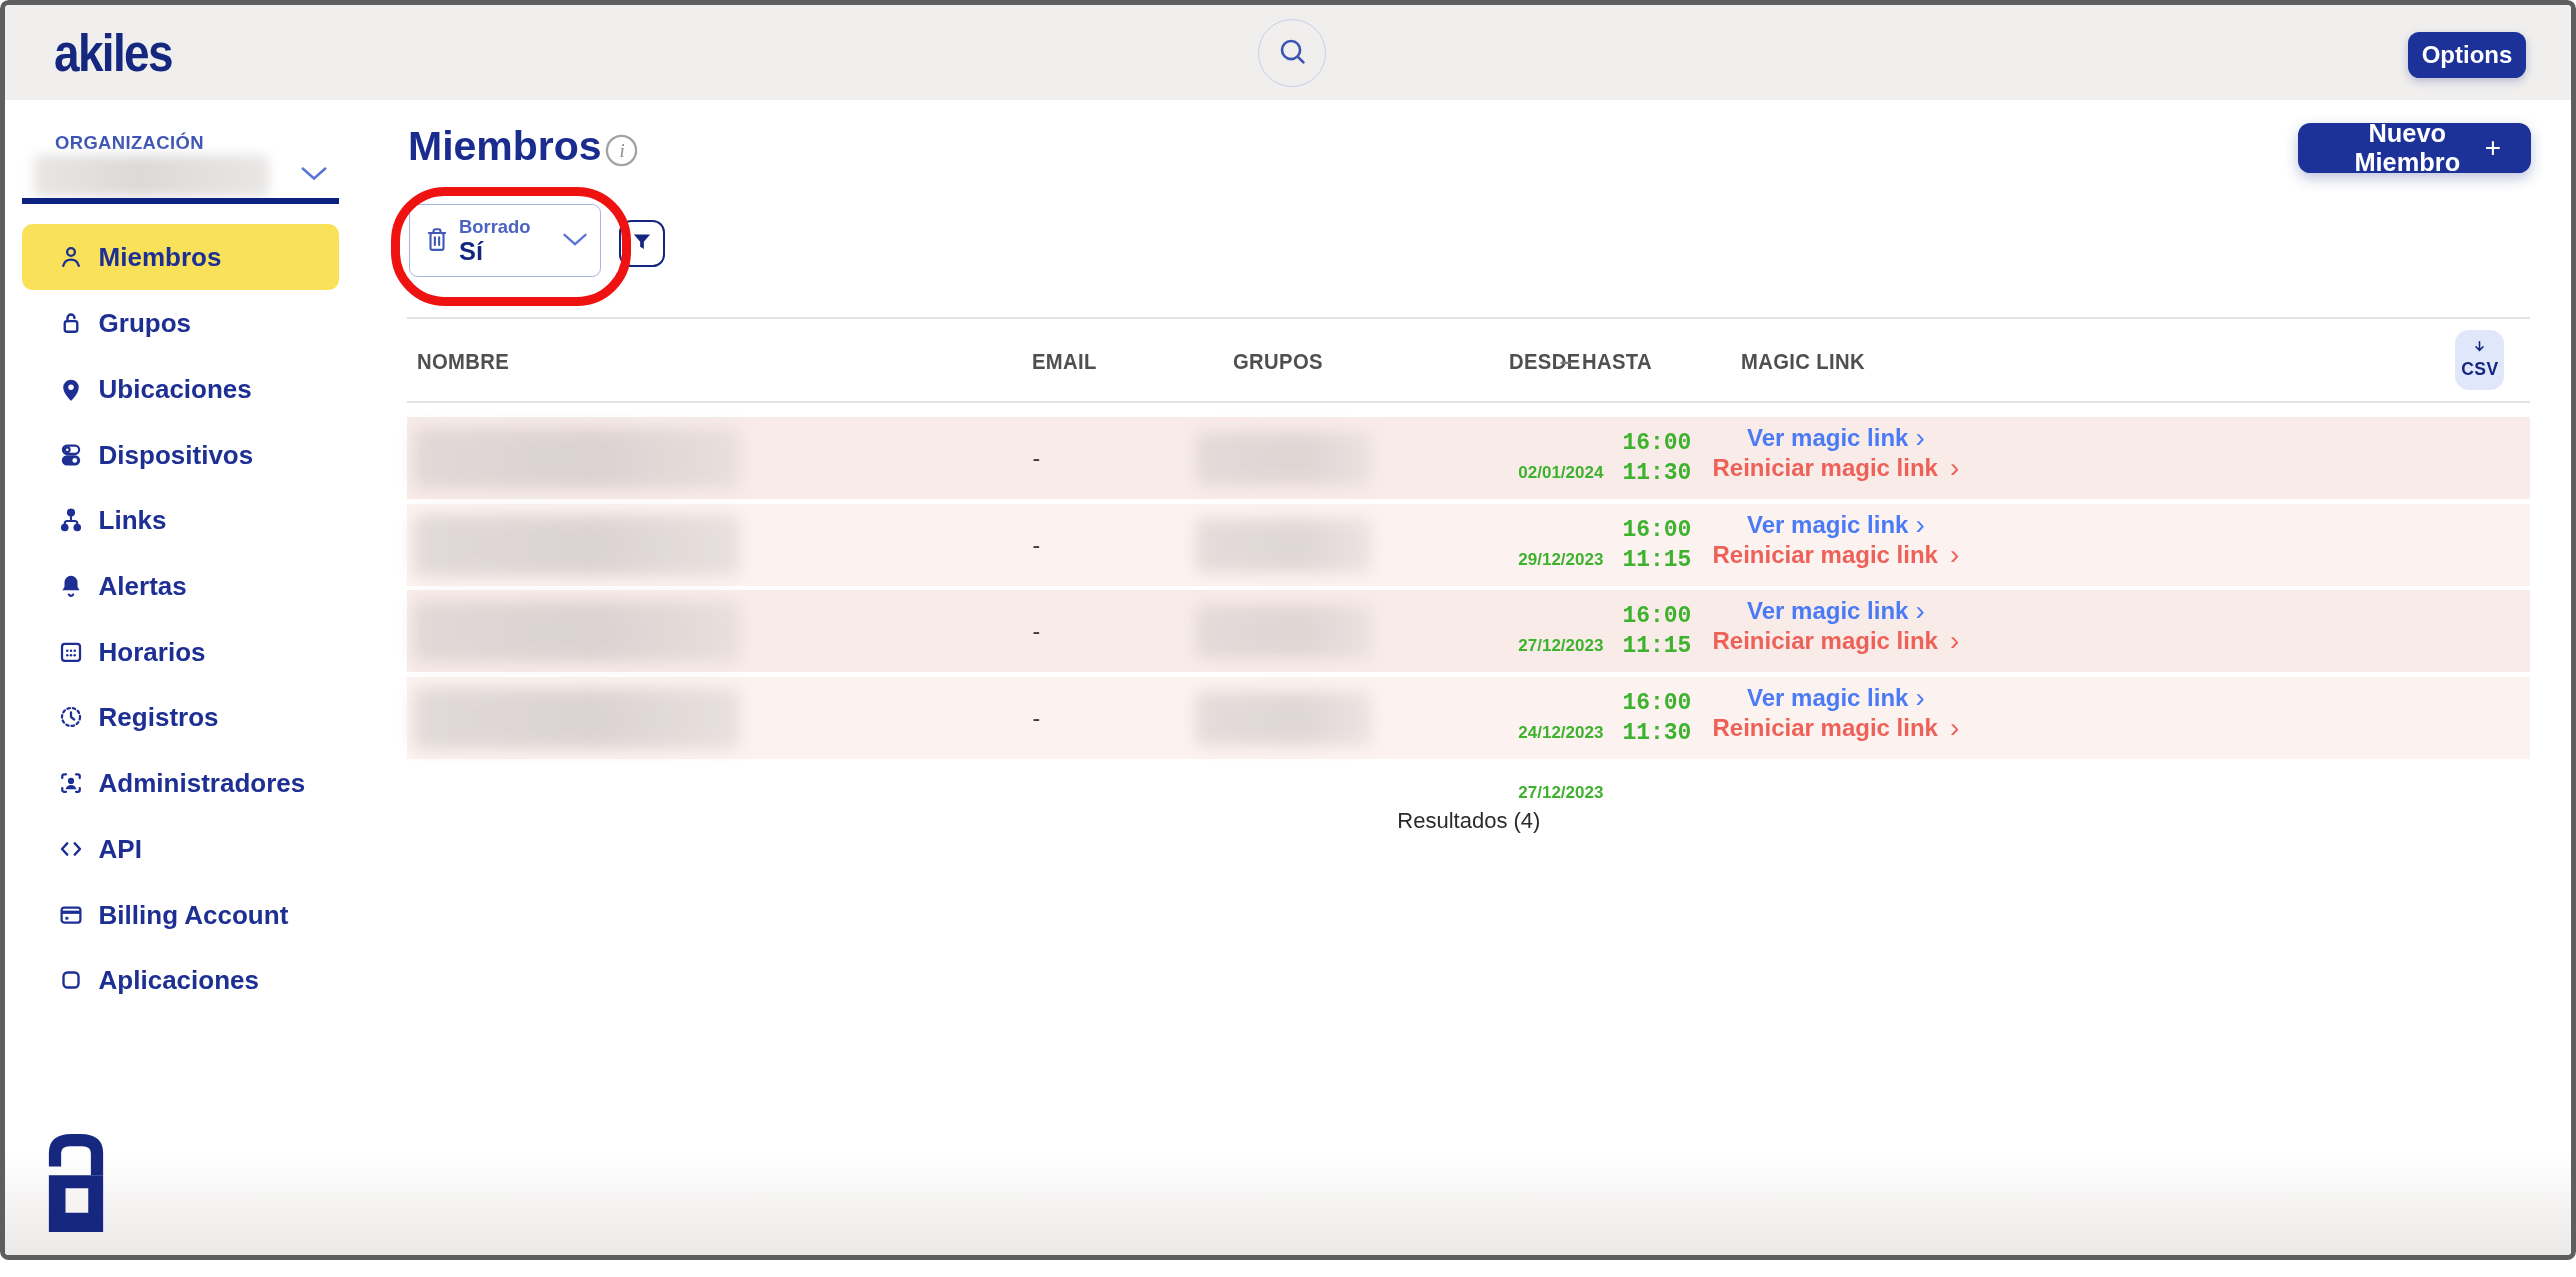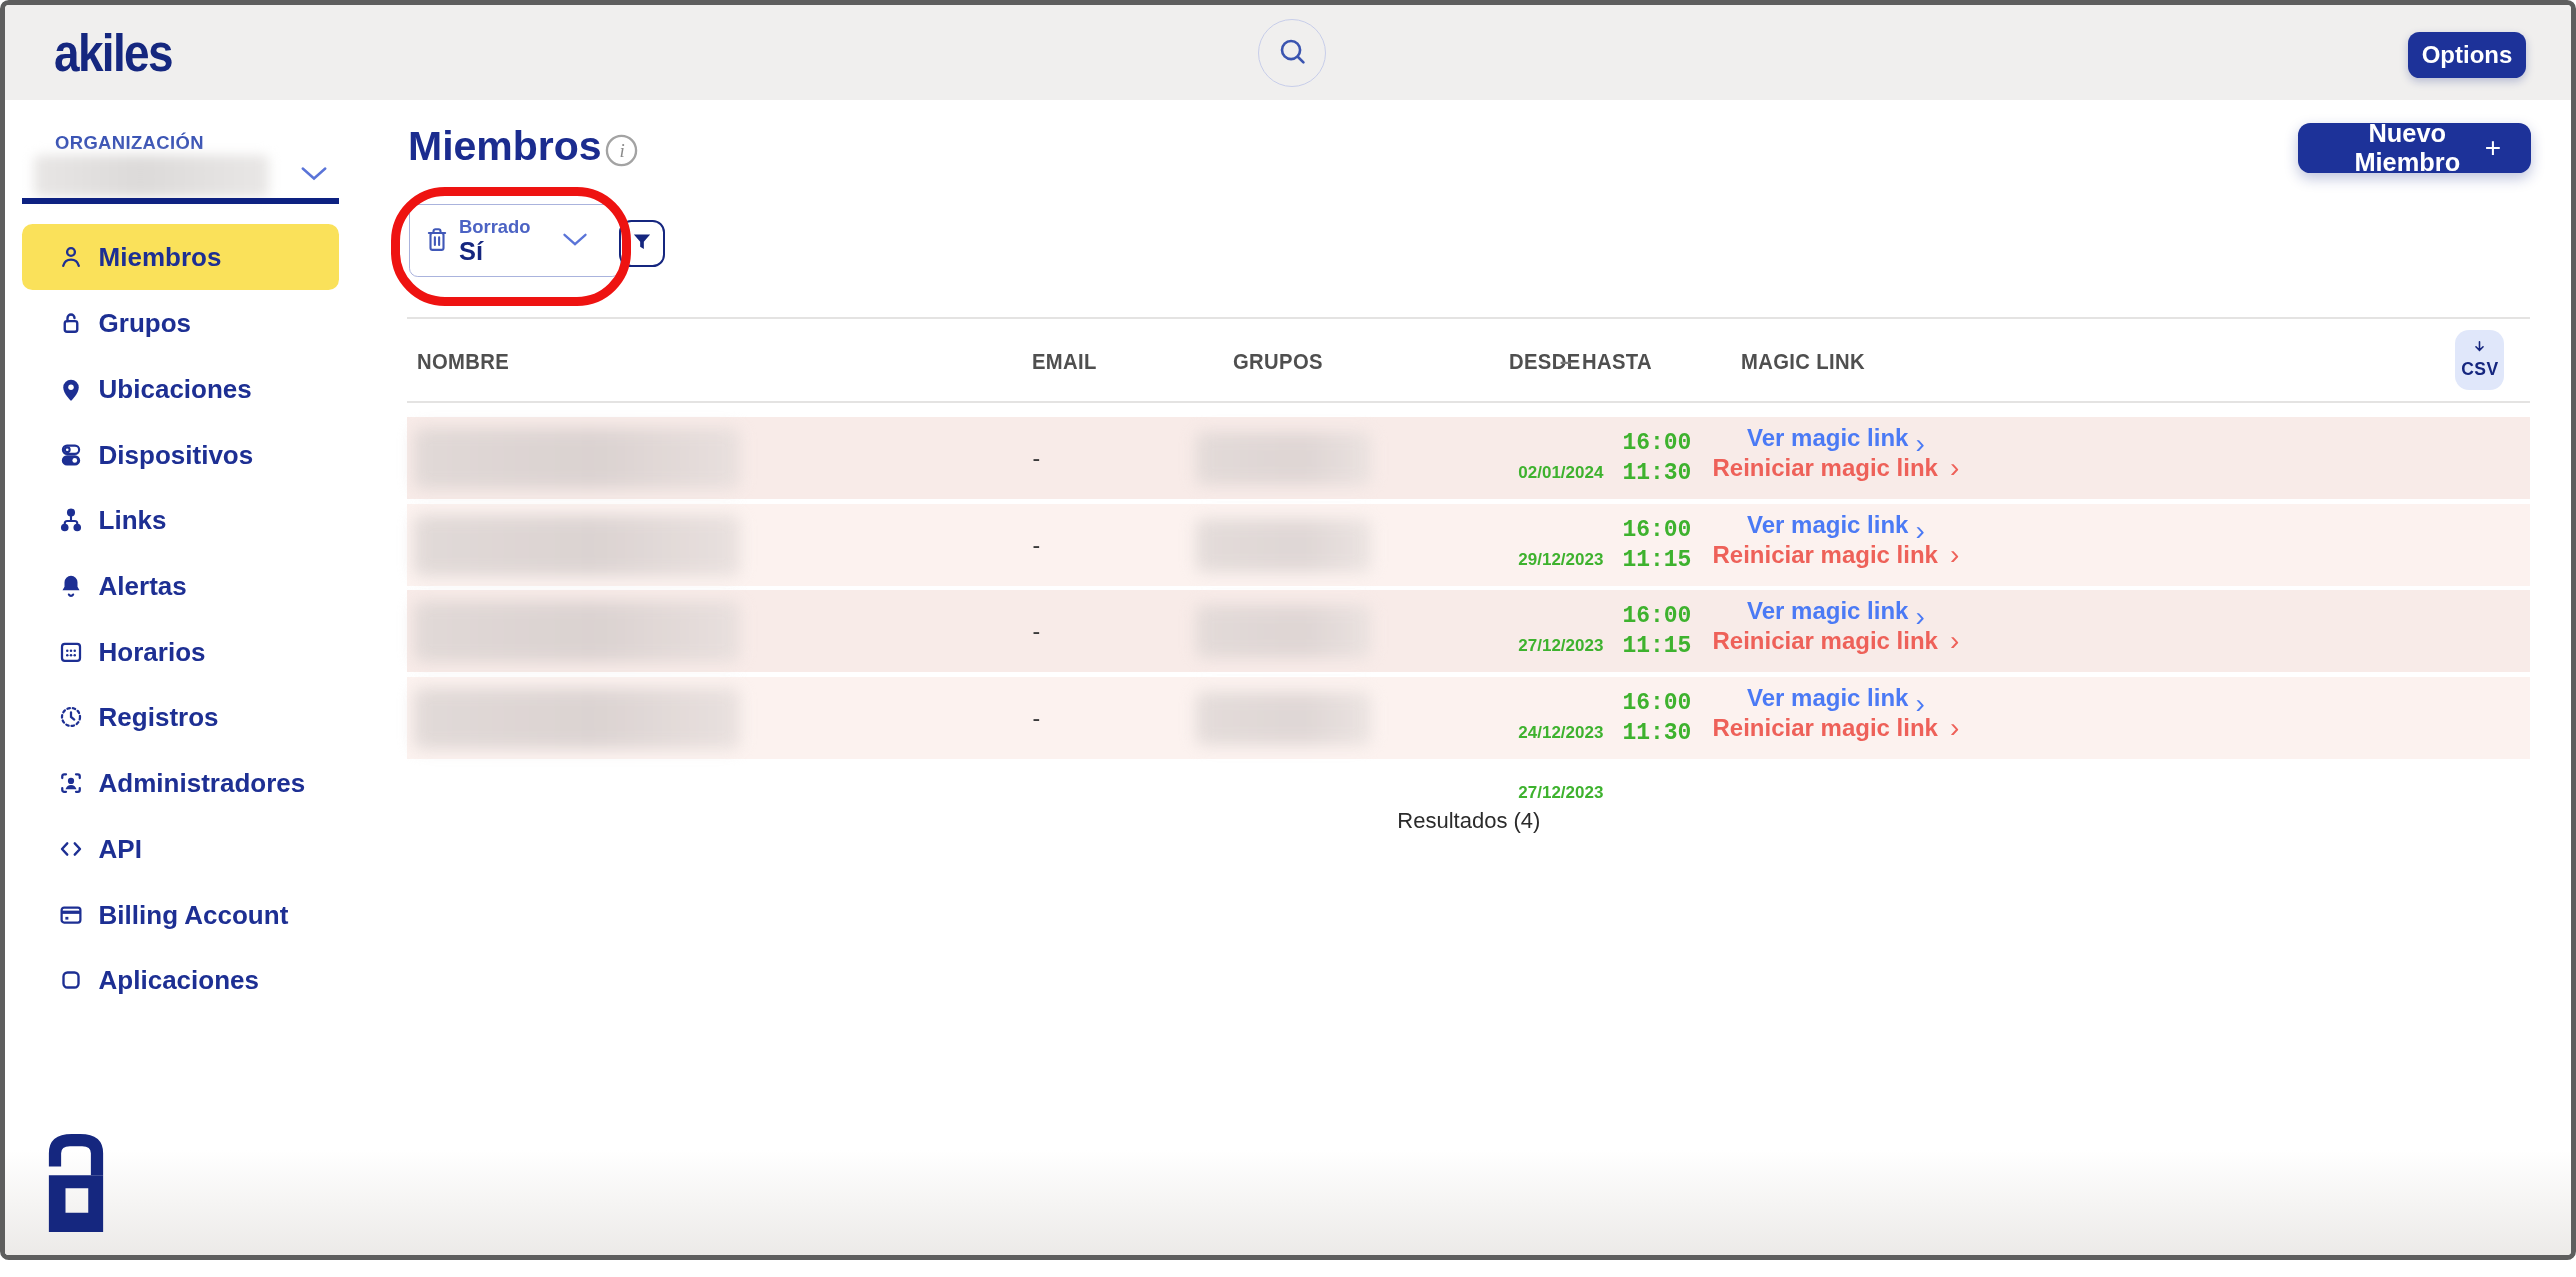--- a/index.html
+++ b/index.html
@@ -34,21 +34,21 @@
   .main{position:absolute;left:377px;top:95px;width:2194px;height:1178px;background:transparent;}
   .page-title{position:absolute;left:26px;top:23px;margin:0;font-size:41px;font-weight:700;color:#1b2c8f;}
   .info-icon{position:absolute;left:222px;top:33px;width:35px;height:35px;cursor:pointer;}
   .new-member-btn{position:absolute;left:1916px;top:23px;width:233px;height:50px;border:none;border-radius:12.3px;
         background:#1d3299;color:#fff;cursor:pointer;box-shadow:0 5.3px 14px rgba(20,40,130,.28);
         display:flex;align-items:center;justify-content:space-between;padding:0 30px 0 32px;
         font-family:"Liberation Sans",sans-serif;}
   .new-member-label{font-size:25.4px;font-weight:700;color:#fff;}
   .new-member-plus{font-size:28px;font-weight:400;color:#fff;}
   .dropdown{position:absolute;left:27px;top:104px;width:190px;height:71px;background:#fff;
-        border:1.8px solid #aab3dd;border-radius:8.8px;cursor:pointer;padding-left:20px;}
+        border:1.8px solid #aab3dd;border-radius:8.8px;cursor:pointer;}
   .dd-trash{position:absolute;left:12.3px;top:17.5px;}
   .dd-label{position:absolute;left:49px;top:10.5px;font-size:18.4px;font-weight:600;color:#4c63c4;}
   .dd-value{position:absolute;left:49px;top:32px;font-size:25.4px;font-weight:700;color:#15267f;}
   .dd-chevron{position:absolute;left:151px;top:24.5px;}
   .filter-btn{position:absolute;left:237px;top:120px;width:46px;height:47px;background:#fff;
         border:2.6px solid #15267f;border-radius:12.3px;cursor:pointer;display:flex;align-items:center;justify-content:center;}
   .red-annotation{position:absolute;left:8.8px;top:87px;width:222px;height:101px;border:9.6px solid #ee1311;
         border-radius:54px;pointer-events:none;}
   
   .table{position:absolute;left:25.4px;top:217px;width:2123px;height:543px;}
@@ -68,21 +68,21 @@
       background:linear-gradient(90deg,#ddd6d4 0%,#d6cecd 55%,#e6dedc 100%);opacity:.85;}
   .groups-blob{left:789px;top:15px;width:175px;height:53px;
       background:linear-gradient(90deg,#ded7d5 0%,#d8d0cf 60%,#e7e0de 100%);opacity:.8;}
   .cell-email{position:absolute;left:625px;top:0;height:100%;display:flex;align-items:center;
       font-size:23px;color:#3a3a3a;}
   .cell-dates{position:absolute;left:1082px;top:11.4px;width:114px;text-align:right;
       font-size:17px;line-height:30px;font-weight:600;color:#3eb22e;white-space:pre-line;}
   .cell-times{position:absolute;left:1214px;top:11.4px;width:70px;text-align:right;
       font-size:23px;line-height:30px;font-weight:600;color:#3eb22e;font-family:Liberation Mono, monospace;}
   .cell-links{position:absolute;left:1297px;top:7px;width:263px;text-align:center;}
-  .link-ver{display:inline-flex;align-items:flex-end;gap:7px;font-size:24px;font-weight:700;color:#4b7af5;cursor:pointer;}
+  .link-ver{display:inline-flex;align-items:center;gap:7px;font-size:24px;font-weight:700;color:#4b7af5;cursor:pointer;}
   .link-rei{display:inline-flex;align-items:center;gap:12px;font-size:24px;font-weight:700;color:#ee6159;cursor:pointer;margin-top:1.8px;}
   .chev{font-size:28px;font-weight:400;line-height:17.5px;}
   .results{position:absolute;left:0;top:491px;width:100%;text-align:center;font-size:22px;color:#2b2b2b;}
   
   .bottom-fade{position:absolute;left:0;bottom:0;width:100%;height:105px;
       background:linear-gradient(to bottom, rgba(236,235,233,0), #eceae8);pointer-events:none;}
   .a-logo{position:absolute;left:42px;top:1129px;}
 </style>
 </head>
 <body>

